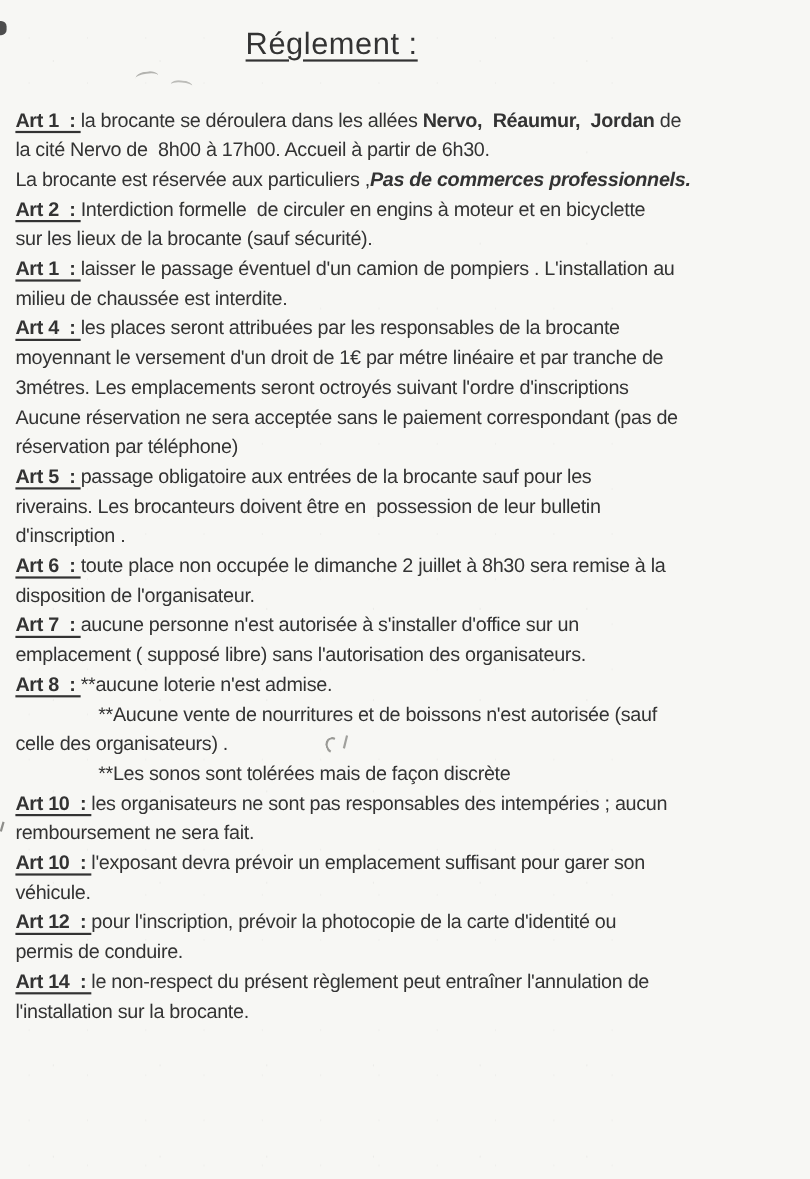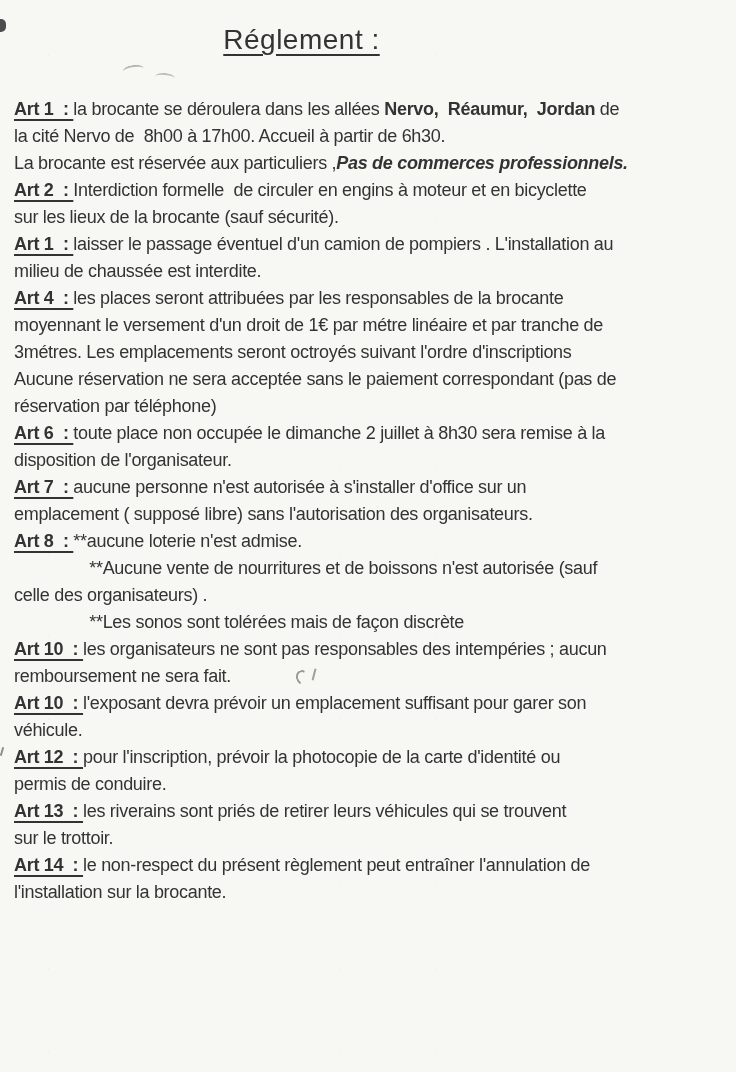--- a/index.html
+++ b/index.html
@@ -75,30 +75,31 @@
   <h1 class="title">Réglement :</h1>
 
   <div class="articles" id="articles"><div class="article"><span class="run-label">Art 1  : </span><span class="run-normal">la brocante se déroulera dans les allées </span><span class="run-bold">Nervo,  Réaumur,  Jordan</span><span class="run-normal"> de
 la cité Nervo de  8h00 à 17h00. Accueil à partir de 6h30.
 La brocante est réservée aux particuliers ,</span><span class="run-emphasis">Pas de commerces professionnels.</span></div><div class="article"><span class="run-label">Art 2  : </span><span class="run-normal">Interdiction formelle  de circuler en engins à moteur et en bicyclette
 sur les lieux de la brocante (sauf sécurité).</span></div><div class="article"><span class="run-label">Art 1  : </span><span class="run-normal">laisser le passage éventuel d'un camion de pompiers . L'installation au
 milieu de chaussée est interdite.</span></div><div class="article"><span class="run-label">Art 4  : </span><span class="run-normal">les places seront attribuées par les responsables de la brocante
 moyennant le versement d'un droit de 1€ par métre linéaire et par tranche de
 3métres. Les emplacements seront octroyés suivant l'ordre d'inscriptions
 Aucune réservation ne sera acceptée sans le paiement correspondant (pas de
-réservation par téléphone)</span></div><div class="article"><span class="run-label">Art 6  : </span><span class="run-normal">toute place non occupée le dimanche 2 juillet à 8h30 sera remise à la
+réservation par téléphone)</span></div><div class="article"><span class="run-label">Art 5  : </span><span class="run-normal">passage obligatoire aux entrées de la brocante sauf pour les
+riverains. Les brocanteurs doivent être en  possession de leur bulletin
+d'inscription .</span></div><div class="article"><span class="run-label">Art 6  : </span><span class="run-normal">toute place non occupée le dimanche 2 juillet à 8h30 sera remise à la
 disposition de l'organisateur.</span></div><div class="article"><span class="run-label">Art 7  : </span><span class="run-normal">aucune personne n'est autorisée à s'installer d'office sur un
 emplacement ( supposé libre) sans l'autorisation des organisateurs.</span></div><div class="article"><span class="run-label">Art 8  : </span><span class="run-normal">**aucune loterie n'est admise.
                 **Aucune vente de nourritures et de boissons n'est autorisée (sauf
 celle des organisateurs) .
                 **Les sonos sont tolérées mais de façon discrète</span></div><div class="article"><span class="run-label">Art 10  : </span><span class="run-normal">les organisateurs ne sont pas responsables des intempéries ; aucun
 remboursement ne sera fait.</span></div><div class="article"><span class="run-label">Art 10  : </span><span class="run-normal">l'exposant devra prévoir un emplacement suffisant pour garer son
 véhicule.</span></div><div class="article"><span class="run-label">Art 12  : </span><span class="run-normal">pour l'inscription, prévoir la photocopie de la carte d'identité ou
-permis de conduire.</span></div><div class="article"><span class="run-label">Art 13  : </span><span class="run-normal">les riverains sont priés de retirer leurs véhicules qui se trouvent
-sur le trottoir.</span></div><div class="article"><span class="run-label">Art 14  : </span><span class="run-normal">le non-respect du présent règlement peut entraîner l'annulation de
+permis de conduire.</span></div><div class="article"><span class="run-label">Art 14  : </span><span class="run-normal">le non-respect du présent règlement peut entraîner l'annulation de
 l'installation sur la brocante.</span></div></div>
 
   <div class="artifact a-corner"></div>
   <div class="artifact a-dash1"></div>
   <div class="artifact a-dash2"></div>
   <div class="artifact a-squig1"></div>
   <div class="artifact a-squig2"></div>
   <div class="artifact a-tick"></div>
 </div>
 

